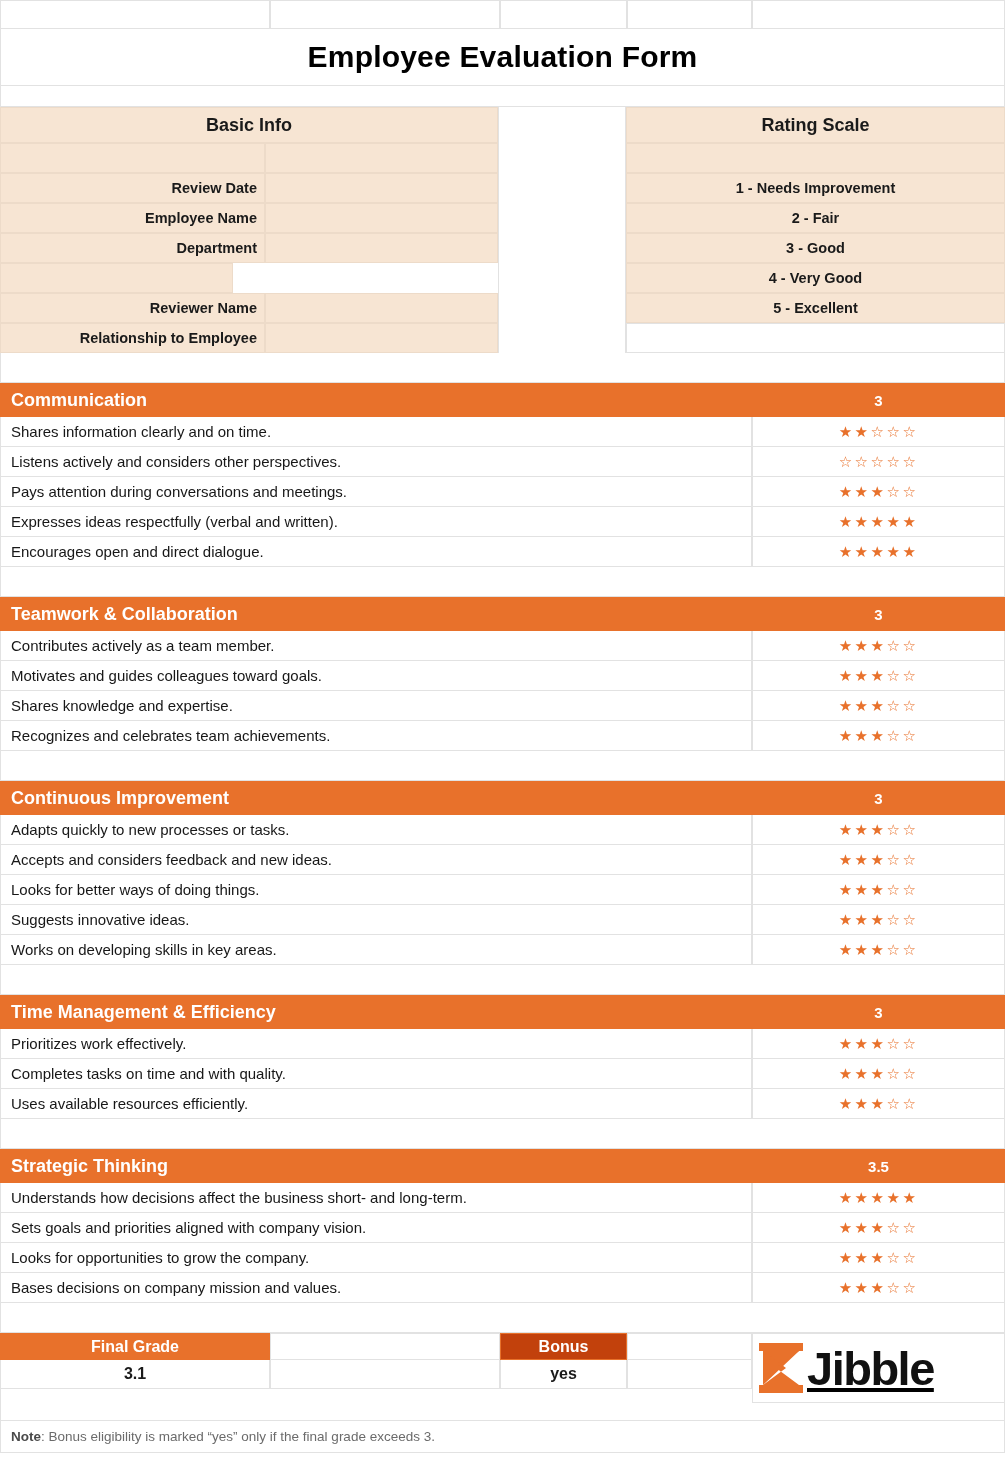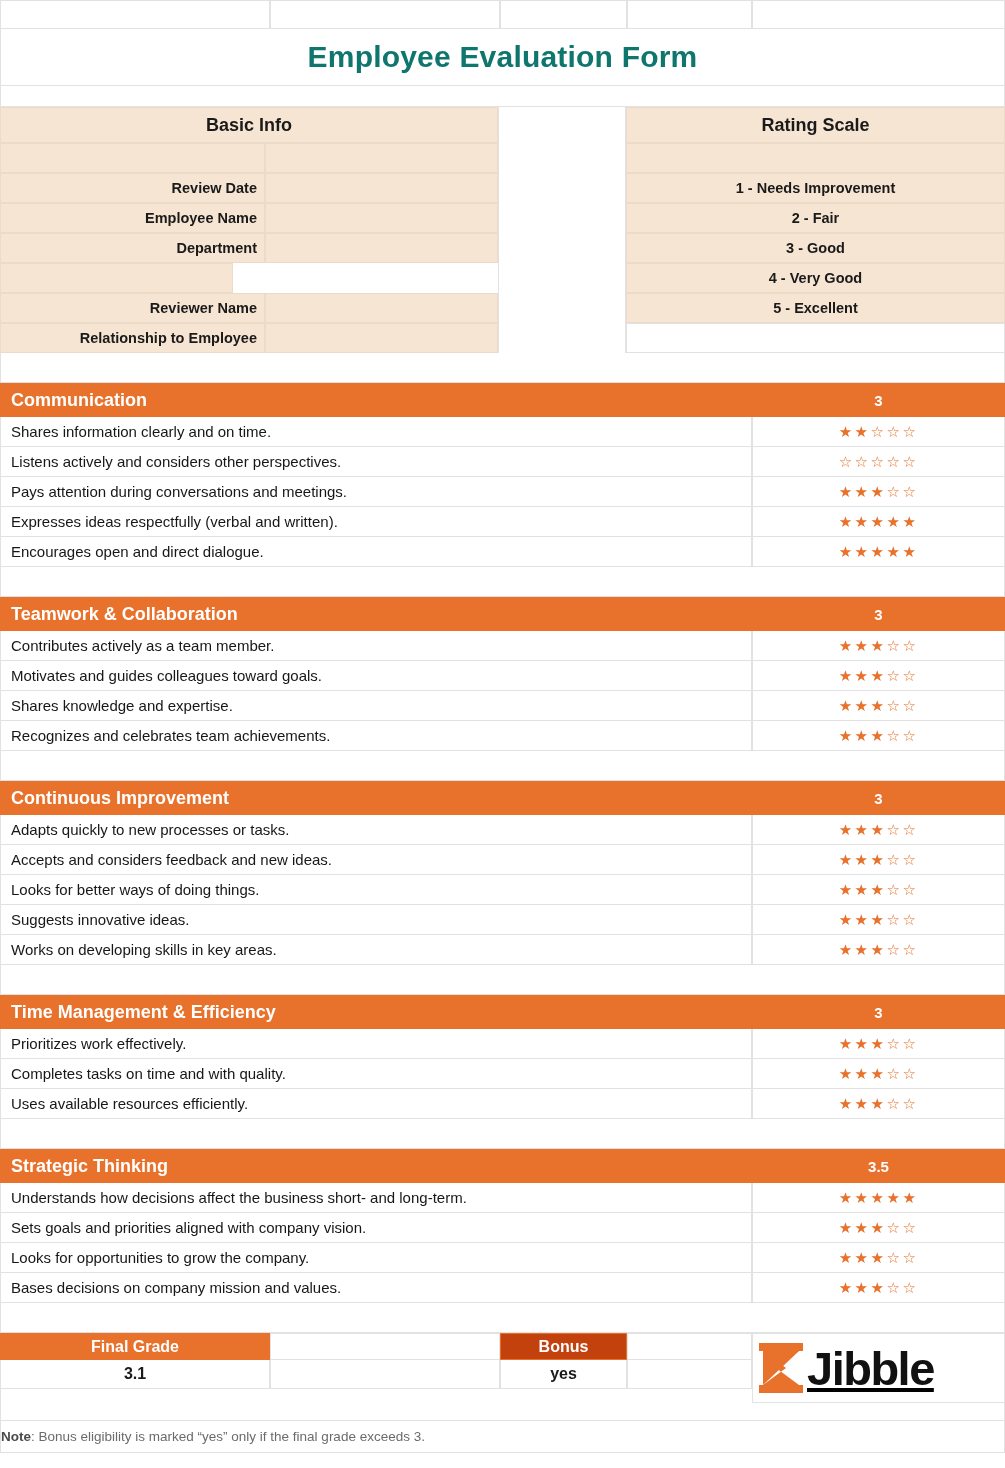--- a/index.html
+++ b/index.html
@@ -38,21 +38,21 @@
   .title-cell {
     width: 1005px;
     height: 57px;
     border: 1px solid #e2e2e2;
     border-top: none;
     display: flex;
     align-items: center;
     justify-content: center;
   }
   .title-text {
-    color: #0f766e;
+    color: #000000;
     font-size: 30px;
     font-weight: bold;
     letter-spacing: 0.2px;
   }
 
   .spacer-row { height: 21px; }
   .spacer-row .cell { height: 21px; width: 1005px; border-top: none; }
 
   
   .info-block { display: flex; width: 1005px; }
@@ -203,21 +203,21 @@
     color: #111111;
     letter-spacing: -1.5px;
     line-height: 1;
   }
 
   .after-foot { height: 32px; width: 1005px; background:#fff; border:1px solid #e2e2e2; border-top: none;}
 
   .note-row {
     height: 32px; width: 1005px;
     border: 1px solid #e2e2e2; border-top: none;
-    display: flex; align-items: center; 
+    display: flex; align-items: center; padding-left: 10px;
     font-size: 13.5px; color: #6b6b6b;
   }
   .note-bold { font-weight: bold; color: #4a4a4a; }
 </style>
 </head>
 <body>
 
 <div class="sheet">
 
   <div class="row top-strip">

